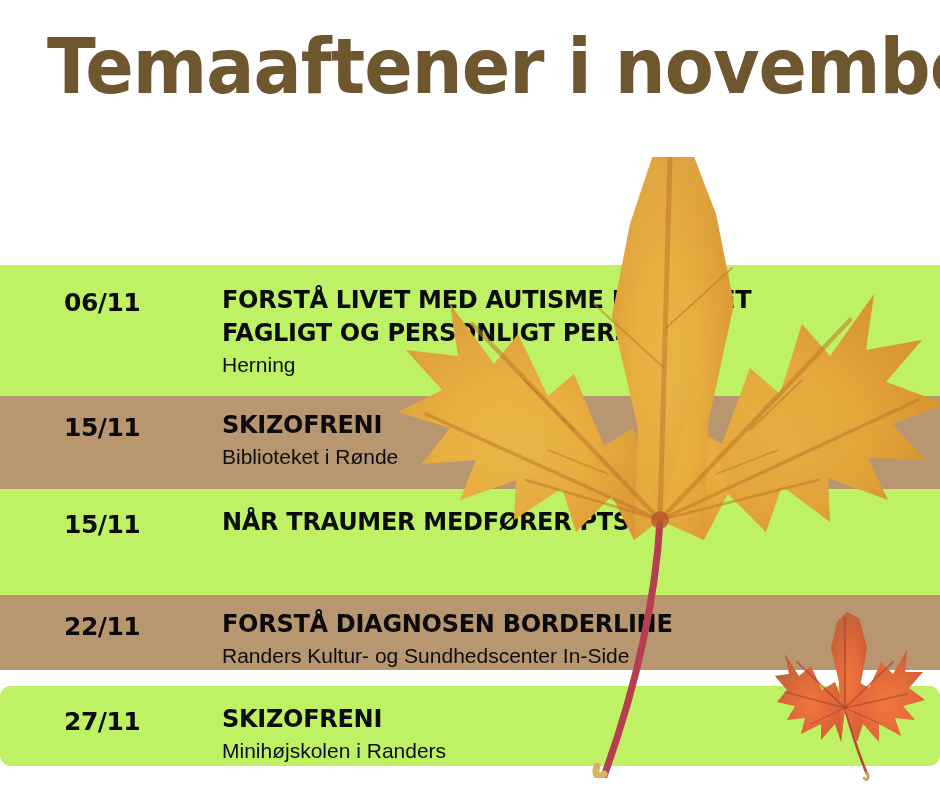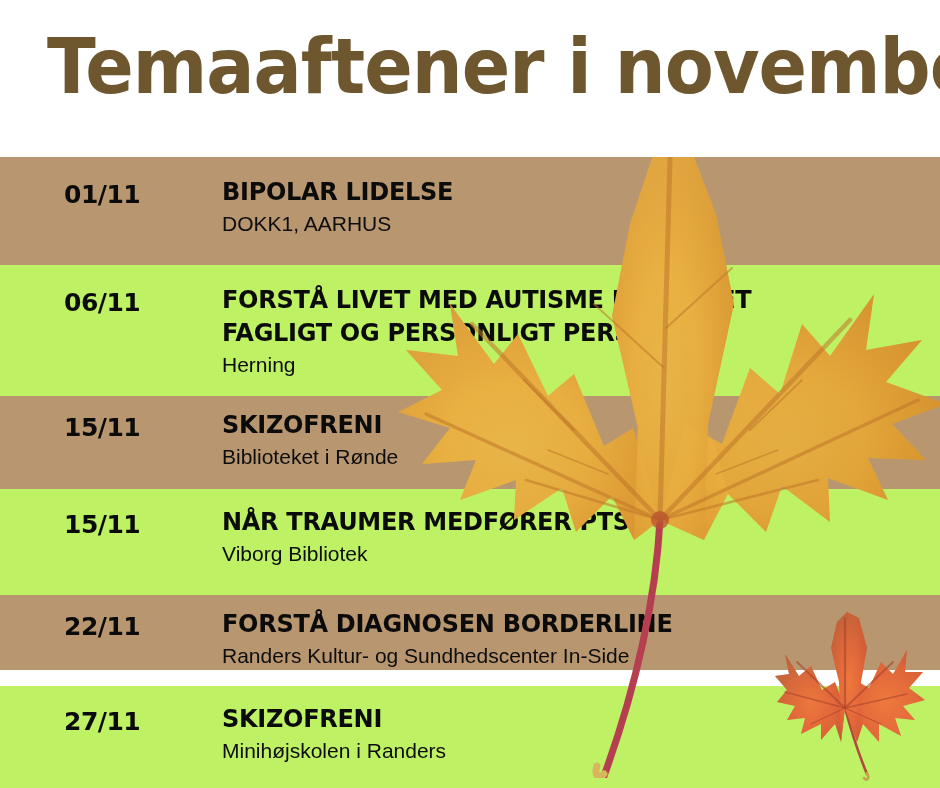--- a/index.html
+++ b/index.html
@@ -123,57 +123,49 @@
     width: 150px;
     height: 178px;
   }
 </style>
 </head>
 <body>
 
 <div id="poster">
 
   <div class="rows" id="rows-container">
-      <div class="row brown" style="top: 0px; height: 108px;">
-        <div class="row-date" style="top: 24px;">01/11</div>
-        <div class="row-body" style="top: 18px;">
-          <div class="row-title">BIPOLAR LIDELSE</div>
-          <div class="row-venue">DOKK1, AARHUS</div>
-        </div>
-      </div>
       <div class="row cream" style="top: 108px; height: 131px;">
         <div class="row-date" style="top: 24px;">06/11</div>
         <div class="row-body" style="top: 18px;">
           <div class="row-title">FORSTÅ LIVET MED AUTISME UD FRA ET</div>
           <div class="row-title">FAGLIGT OG PERSONLIGT PERSPEKTIV</div>
           <div class="row-venue">Herning</div>
         </div>
       </div>
       <div class="row brown" style="top: 239px; height: 93px;">
         <div class="row-date" style="top: 18px;">15/11</div>
         <div class="row-body" style="top: 12px;">
           <div class="row-title">SKIZOFRENI</div>
           <div class="row-venue">Biblioteket i Rønde</div>
         </div>
       </div>
       <div class="row cream" style="top: 332px; height: 106px;">
         <div class="row-date" style="top: 22px;">15/11</div>
         <div class="row-body" style="top: 16px;">
           <div class="row-title">NÅR TRAUMER MEDFØRER PTSD</div>
-          <div class="row-venue">Viborg Bibliotek</div>
         </div>
       </div>
       <div class="row brown" style="top: 438px; height: 75px;">
         <div class="row-date" style="top: 18px;">22/11</div>
         <div class="row-body" style="top: 12px;">
           <div class="row-title">FORSTÅ DIAGNOSEN BORDERLINE</div>
           <div class="row-venue">Randers Kultur- og Sundhedscenter In-Side</div>
         </div>
       </div>
-      <div class="row cream" style="top: 529px; height: 102px;">
+      <div class="row cream" style="top: 529px; height: 80px; border-radius: 11px;">
         <div class="row-date" style="top: 22px;">27/11</div>
         <div class="row-body" style="top: 16px;">
           <div class="row-title">SKIZOFRENI</div>
           <div class="row-venue">Minihøjskolen i Randers</div>
         </div>
       </div>
     </div>
 
   <div class="leaf-layer">
 

